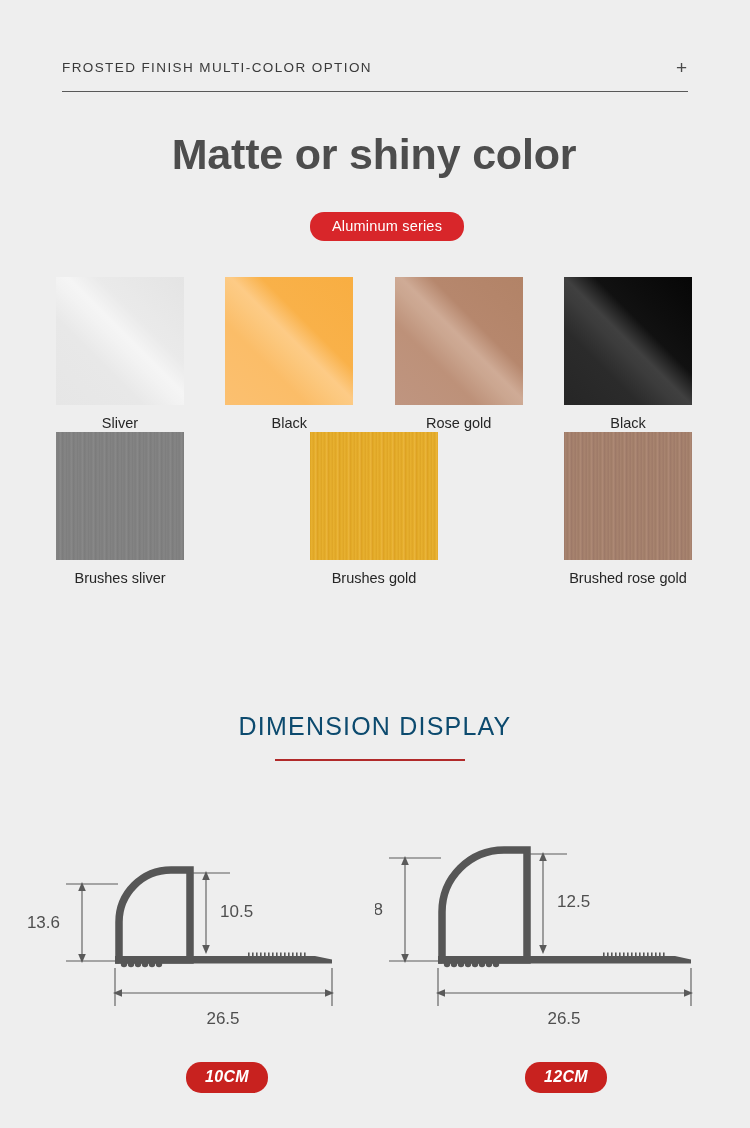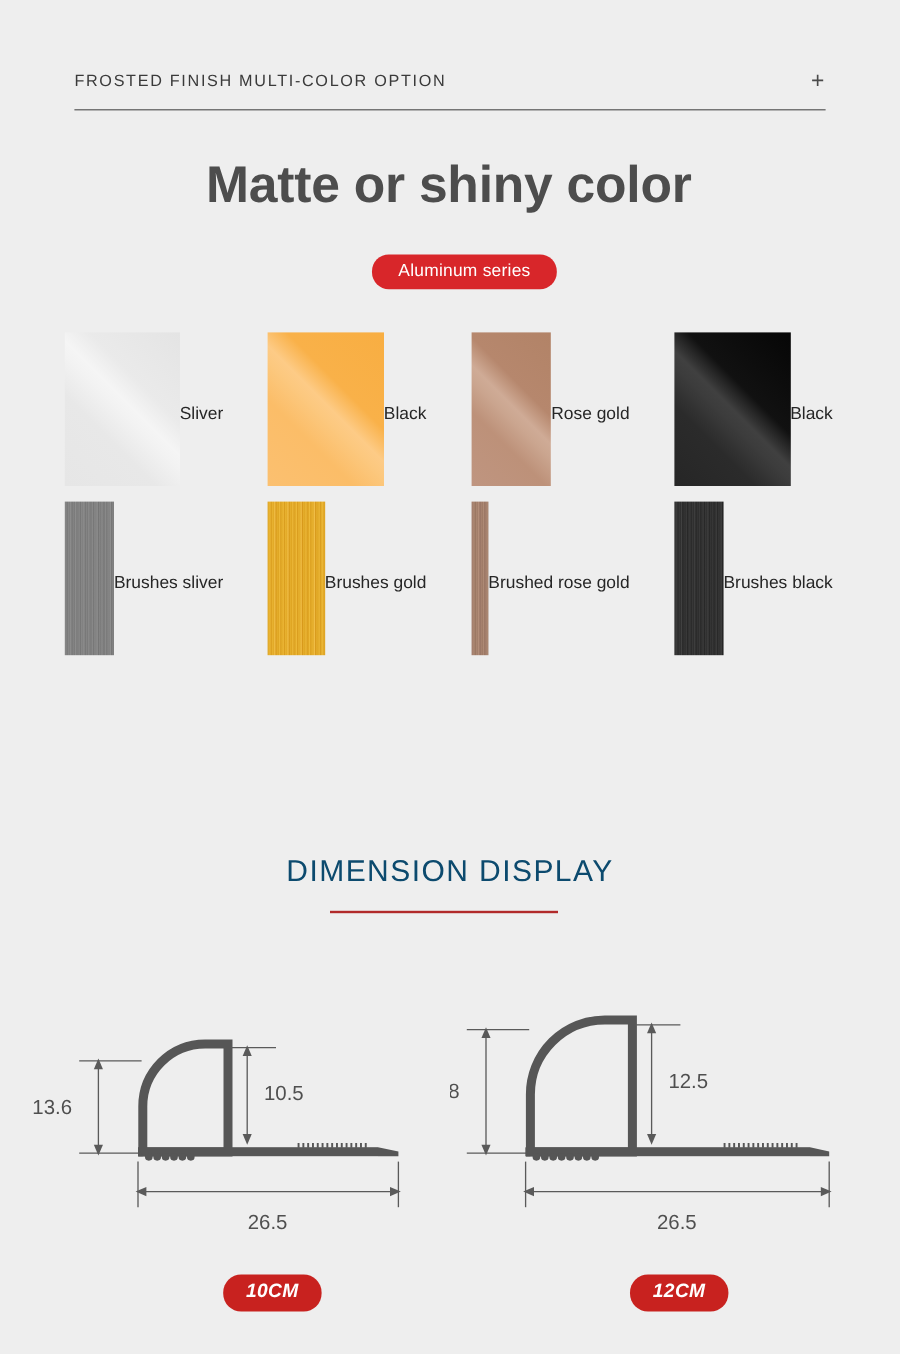--- a/index.html
+++ b/index.html
@@ -91,26 +91,26 @@
     left: 54px;
     top: 277px;
     width: 640px;
   }
   .swatch-row {
     display: flex;
     justify-content: space-between;
     width: 640px;
   }
   .swatch-row.row2 {
-    margin-top: 13px;
+    margin-top: 0;
   }
   .swatch-cell {
     width: 132px;
     display: flex;
-    flex-direction: row;
+    flex-direction: column;
     align-items: center;
   }
   .swatch-tile {
     width: 128px;
     height: 128px;
     position: relative;
     overflow: hidden;
   }
   .swatch-label {
     margin-top: 10px;
@@ -296,24 +296,20 @@
     <div class="swatch-cell">
       <div class="swatch-tile brushed brushed-gold"></div>
       <div class="swatch-label">Brushes gold</div>
     </div>
 
     <div class="swatch-cell">
       <div class="swatch-tile brushed brushed-rosegold"></div>
       <div class="swatch-label">Brushed rose gold</div>
     </div>
 
-    <div class="swatch-cell">
-      <div class="swatch-tile brushed brushed-black"></div>
-      <div class="swatch-label">Brushes black</div>
-    </div>
 
   </div>
 
 </div>
 
 <div class="dim-heading">DIMENSION DISPLAY</div>
 <div class="dim-underline"></div>
 
 <div class="diagrams">
 

